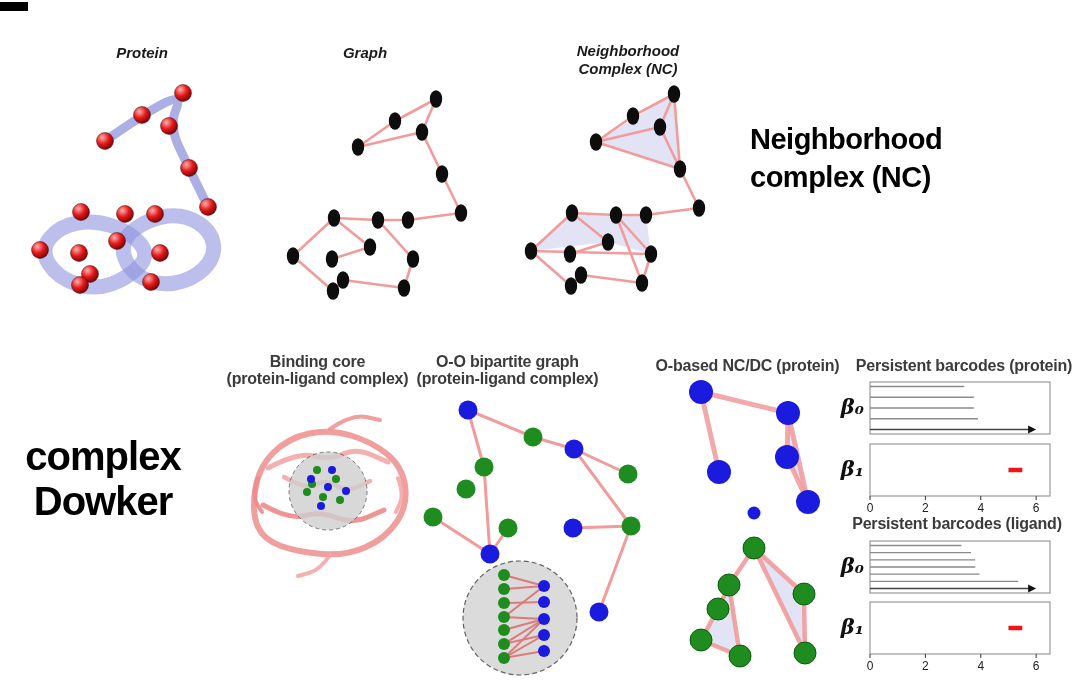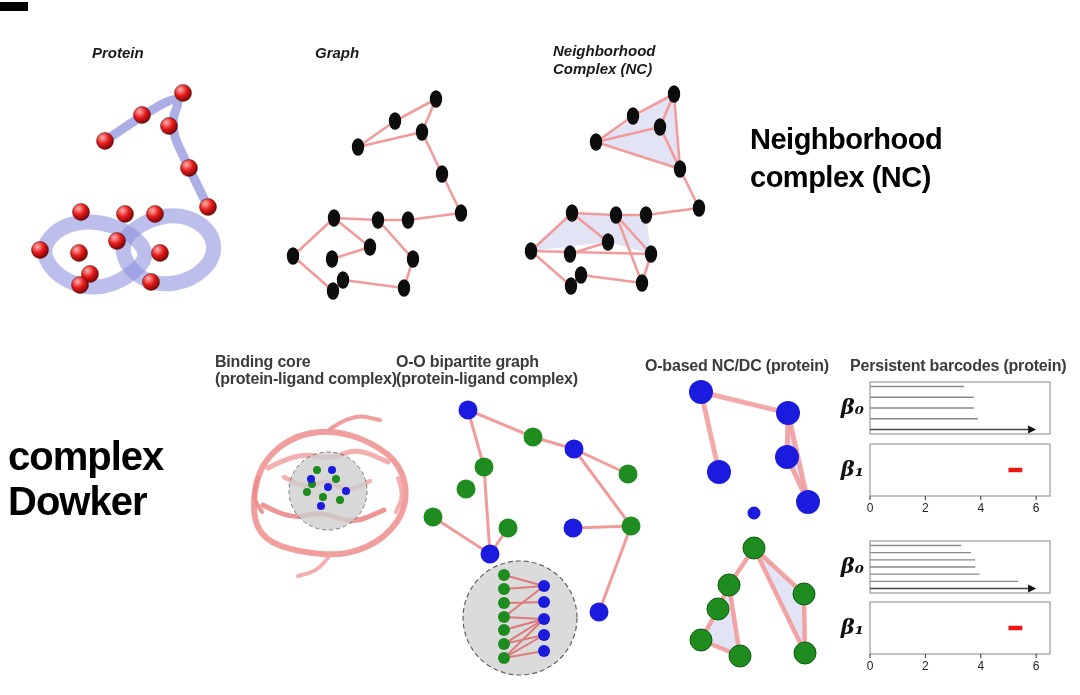--- a/index.html
+++ b/index.html
@@ -1,19 +1,19 @@
 <!DOCTYPE html>
 <html><head>
 <meta charset="utf-8">
 <style>
   html,body{margin:0;padding:0;background:#fff;}
   .stage{position:relative;width:1080px;height:695px;background:#fff;overflow:hidden;
          font-family:"Liberation Sans",sans-serif;}
   #fig-svg{position:absolute;left:0;top:0;}
-  .lbl{position:absolute;text-align:left;color:#3b3b3b;font-weight:bold;}
+  .lbl{position:absolute;text-align:center;color:#3b3b3b;font-weight:bold;}
   .panel-title{font-size:15px;font-style:italic;font-weight:bold;color:#1b1b1b;line-height:18px;}
   .sub-title{font-size:16px;line-height:17px;letter-spacing:-0.2px;}
   .headline{font-weight:bold;color:#000;}
   .hl-nc{left:750px;top:120px;text-align:left;font-size:29px;line-height:38px;letter-spacing:-0.5px;}
   .hl-dc{left:8px;top:434px;width:190px;font-size:40px;line-height:45px;letter-spacing:-1px;}
   .corner-bar{position:absolute;left:0;top:2px;width:28px;height:9px;background:#000;}
   .line{display:block;}
 </style>
 </head>
 <body>
@@ -289,19 +289,20 @@
   </div>
   <div class="lbl headline hl-dc">
     <span class="line">complex</span>
     <span class="line">Dowker</span>
   </div>
 
   <div class="lbl sub-title" style="left:215px;top:353px;width:205px;">
     <span class="line">Binding core</span>
     <span class="line">(protein-ligand complex)</span>
   </div>
-  <div class="lbl sub-title" style="left:396px;top:353px;width:205px;">
+  <div class="lbl sub-title" style="left:405px;top:353px;width:205px;">
     <span class="line">O-O bipartite graph</span>
     <span class="line">(protein-ligand complex)</span>
   </div>
   <div class="lbl sub-title" style="left:850px;top:357px;width:228px;">Persistent barcodes (protein)</div>
   <div class="lbl sub-title" style="left:645px;top:357px;width:205px;">O-based NC/DC (protein)</div>
+  <div class="lbl sub-title" style="left:848px;top:515px;width:218px;">Persistent barcodes (ligand)</div>
 </div>
 
 </body></html>

